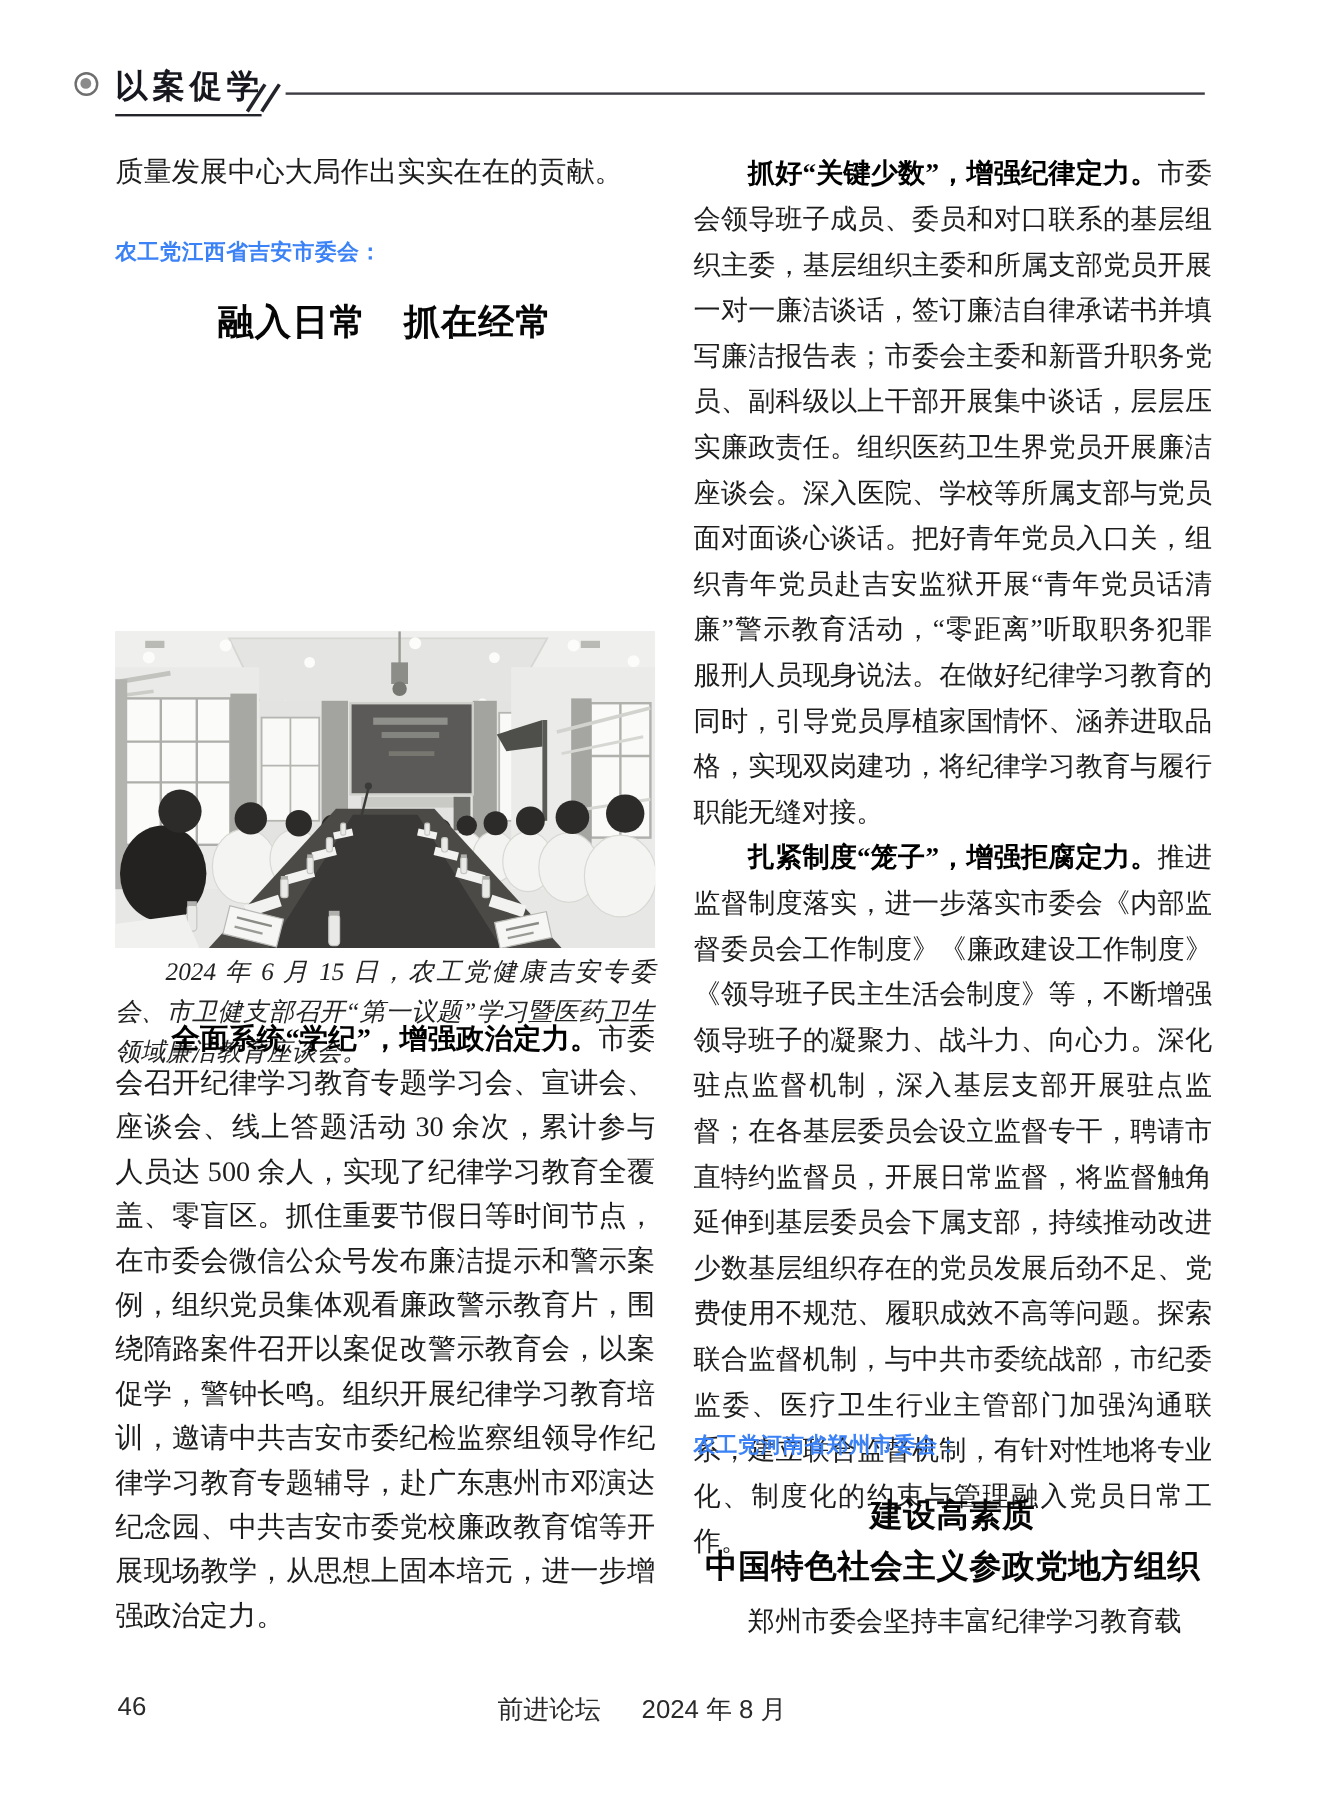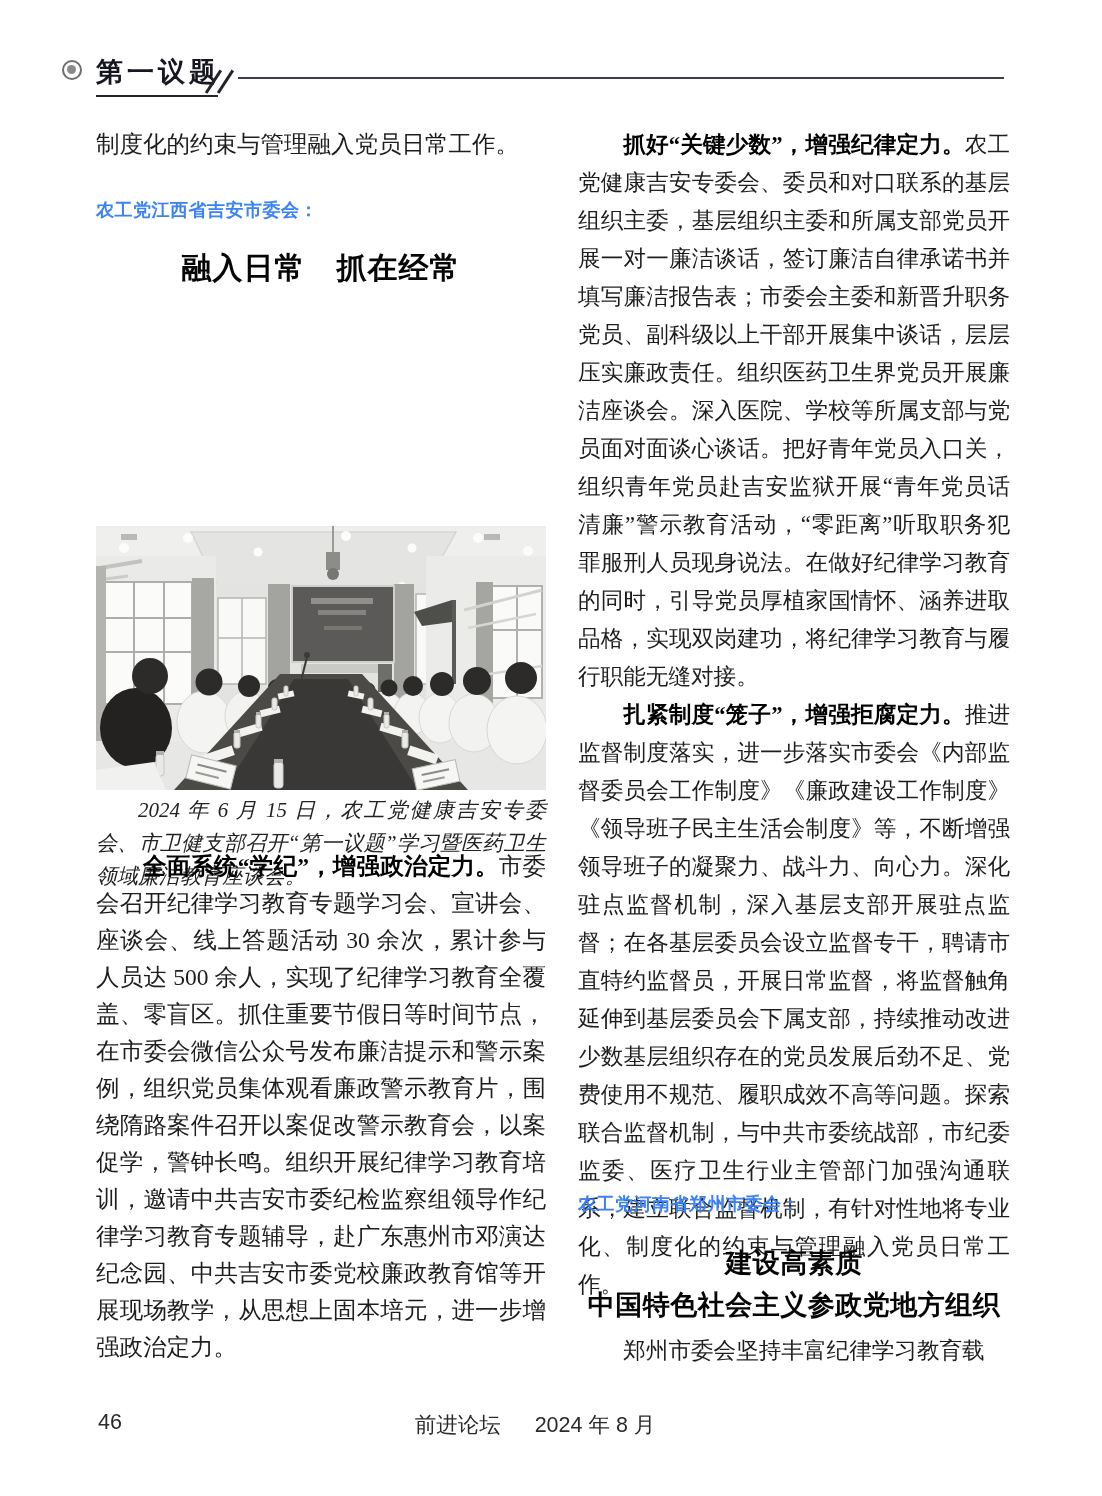--- a/index.html
+++ b/index.html
@@ -37,27 +37,27 @@
   .page-num{left:98px;top:1410px;}
 </style>
 </head>
 <body>
 
 <div class="page">
 
   <span class="abs hdr-ring">
       <span class="dot"></span>
     </span>
-  <div class="abs hdr-title sans">第一议题</div>
+  <div class="abs hdr-title sans">以案促学</div>
   <div class="abs hdr-underline"></div>
   <div class="abs slash" style="left:212px;top:68px;"></div>
   <div class="abs slash" style="left:224px;top:68px;"></div>
   <div class="abs hdr-rule"></div>
 
-  <p class="abs colL body-text" style="top:126px;">制度化的约束与管理融入党员日常工作。</p>
+  <p class="abs colL body-text" style="top:126px;">质量发展中心大局作出实实在在的贡献。</p>
 
   <div class="abs colL org-heading sans" style="top:198px;">农工党江西省吉安市委会：</div>
 
   <div class="abs colL art-title sans" style="top:248px;">融入日常　抓在经常</div>
 
 
   <svg class="abs photo-frame" viewBox="0 0 450 264" xmlns="http://www.w3.org/2000/svg">
     <rect x="0" y="0" width="450" height="264" fill="#e7e7e5"></rect>
     <g>
       <rect x="0" y="0" width="450" height="96" fill="#efefed"></rect>
@@ -208,21 +208,21 @@
         <line x1="326" y1="253" x2="348" y2="253" stroke="#9a9a96" stroke-width="2"></line>
       </g>
     </g>
   </svg>
 
   <p class="abs colL caption indent" style="top:794px;">2024 年 6 月 15 日，农工党健康吉安专委会、市卫健支部召开“第一议题”学习暨医药卫生领域廉洁教育座谈会。</p>
 
   <p class="abs colL body-text indent" style="top:848px;"><strong class="lead">全面系统“学纪”，增强政治定力。</strong><span>市委会召开纪律学习教育专题学习会、宣讲会、座谈会、线上答题活动 30 余次，累计参与人员达 500 余人，实现了纪律学习教育全覆盖、零盲区。抓住重要节假日等时间节点，在市委会微信公众号发布廉洁提示和警示案例，组织党员集体观看廉政警示教育片，围绕隋路案件召开以案促改警示教育会，以案促学，警钟长鸣。组织开展纪律学习教育培训，邀请中共吉安市委纪检监察组领导作纪律学习教育专题辅导，赴广东惠州市邓演达纪念园、中共吉安市委党校廉政教育馆等开展现场教学，从思想上固本培元，进一步增强政治定力。</span></p>
 
   <div class="abs colR" style="top:126px;">
-    <p class="body-text-r indent"><strong class="lead">抓好“关键少数”，增强纪律定力。</strong><span>农工党健康吉安专委会、委员和对口联系的基层组织主委，基层组织主委和所属支部党员开展一对一廉洁谈话，签订廉洁自律承诺书并填写廉洁报告表；市委会主委和新晋升职务党员、副科级以上干部开展集中谈话，层层压实廉政责任。组织医药卫生界党员开展廉洁座谈会。深入医院、学校等所属支部与党员面对面谈心谈话。把好青年党员入口关，组织青年党员赴吉安监狱开展“青年党员话清廉”警示教育活动，“零距离”听取职务犯罪服刑人员现身说法。在做好纪律学习教育的同时，引导党员厚植家国情怀、涵养进取品格，实现双岗建功，将纪律学习教育与履行职能无缝对接。</span></p>
+    <p class="body-text-r indent"><strong class="lead">抓好“关键少数”，增强纪律定力。</strong><span>市委会领导班子成员、委员和对口联系的基层组织主委，基层组织主委和所属支部党员开展一对一廉洁谈话，签订廉洁自律承诺书并填写廉洁报告表；市委会主委和新晋升职务党员、副科级以上干部开展集中谈话，层层压实廉政责任。组织医药卫生界党员开展廉洁座谈会。深入医院、学校等所属支部与党员面对面谈心谈话。把好青年党员入口关，组织青年党员赴吉安监狱开展“青年党员话清廉”警示教育活动，“零距离”听取职务犯罪服刑人员现身说法。在做好纪律学习教育的同时，引导党员厚植家国情怀、涵养进取品格，实现双岗建功，将纪律学习教育与履行职能无缝对接。</span></p>
     <p class="body-text-r indent"><strong class="lead">扎紧制度“笼子”，增强拒腐定力。</strong><span>推进监督制度落实，进一步落实市委会《内部监督委员会工作制度》《廉政建设工作制度》《领导班子民主生活会制度》等，不断增强领导班子的凝聚力、战斗力、向心力。深化驻点监督机制，深入基层支部开展驻点监督；在各基层委员会设立监督专干，聘请市直特约监督员，开展日常监督，将监督触角延伸到基层委员会下属支部，持续推动改进少数基层组织存在的党员发展后劲不足、党费使用不规范、履职成效不高等问题。探索联合监督机制，与中共市委统战部，市纪委监委、医疗卫生行业主管部门加强沟通联系，建立联合监督机制，有针对性地将专业化、制度化的约束与管理融入党员日常工作。</span></p>
   </div>
 
   <div class="abs colR org-heading sans" style="top:1192px;">农工党河南省郑州市委会：</div>
 
   <div class="abs colR art-title2 sans" style="top:1242px;">
     <div>建设高素质</div>
     <div>中国特色社会主义参政党地方组织</div>
   </div>
 

